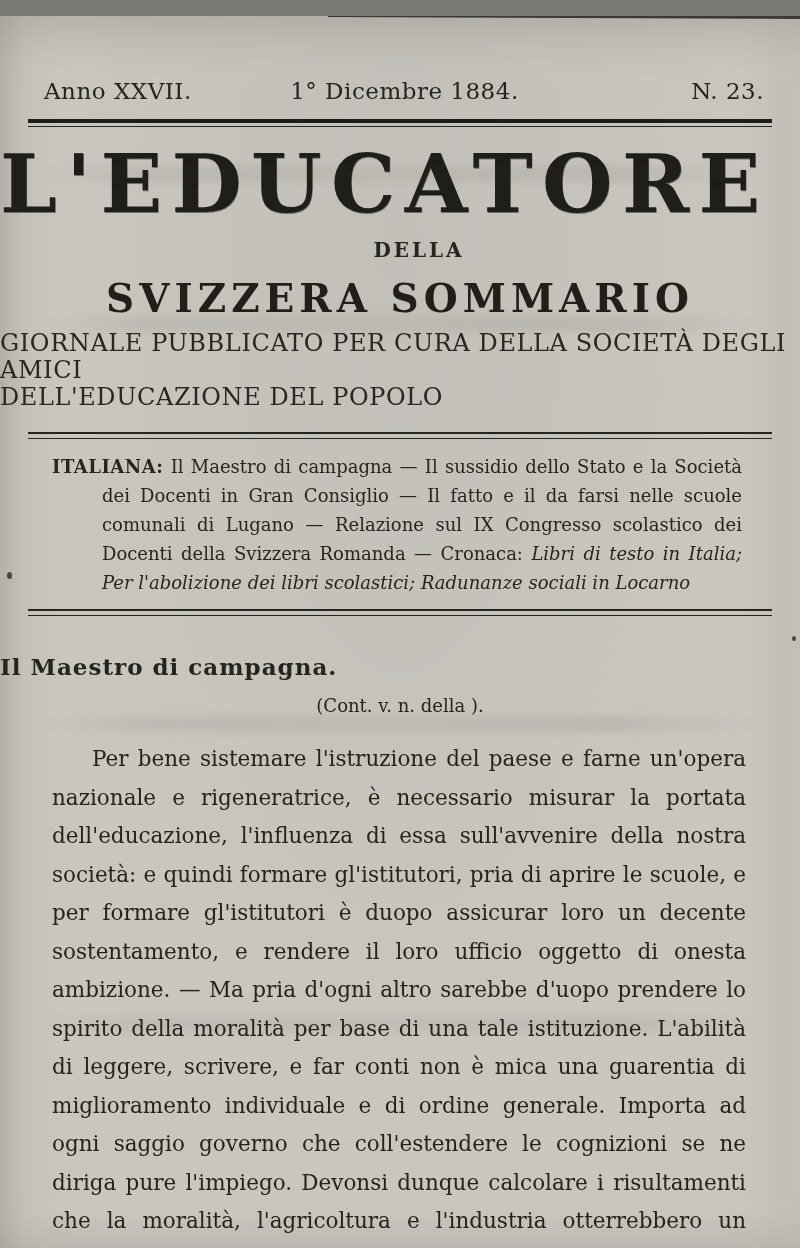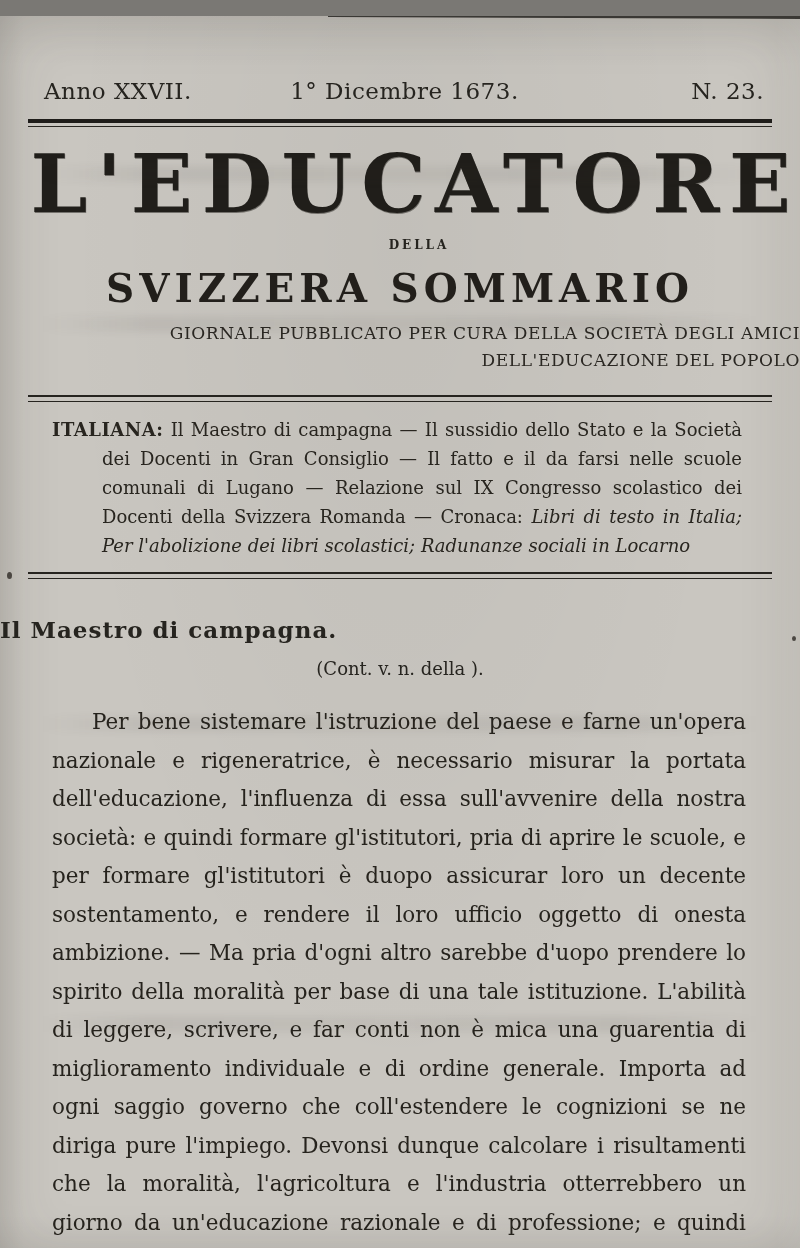--- a/index.html
+++ b/index.html
@@ -73,50 +73,50 @@
   .rule-heavy {
     margin: 15px 28px 0 28px;
     height: 3px;
     border-top: 4px solid #1f1d1a;
     border-bottom: 1px solid #2a2823;
   }
 
   
   .masthead-title {
     margin-top: 14px;
-    text-align: right;
+    text-align: left;
     font-size: 81px;
     font-weight: bold;
     letter-spacing: 0.115em;
     line-height: 1.05;
     color: #201e1a;
     text-shadow: 0.5px 0.5px 0 rgba(32,30,26,0.5);
     white-space: nowrap;
   }
   .masthead-della {
     margin-top: 12px;
     text-align: center;
-    font-size: 12px;
+    font-size: 20px;
     letter-spacing: 3px;
     font-weight: bold;
     padding-left: 38px;
   }
   .masthead-region {
     margin-top: 13px;
     text-align: center;
     font-size: 39px;
     font-weight: bold;
     letter-spacing: 5px;
     color: #221f1b;
     white-space: nowrap;
   }
   .publisher {
     margin-top: 9px;
-    text-align: right;
-    font-size: 17px;
+    text-align: left;
+    font-size: 24px;
     letter-spacing: 0.6px;
     line-height: 27px;
     color: #2a2722;
   }
 
   .rule-thin {
     margin: 21px 28px 0 28px;
     height: 4px;
     border-top: 2px solid #26241f;
     border-bottom: 1px solid #26241f;
@@ -170,21 +170,21 @@
   <div class="scan-edge-top"></div>
   <div class="ghost" style="top:150px;"></div>
   <div class="ghost" style="top:300px;"></div>
   <div class="ghost" style="top:700px;"></div>
   <div class="ghost" style="top:1000px;"></div>
   <div class="speck speck-a"></div>
   <div class="speck speck-b"></div>
 
   <div class="issue-line">
     <span>Anno XXVII.</span>
-    <span class="c">1° Dicembre 1673.</span>
+    <span class="c">1° Dicembre 1884.</span>
     <span>N. 23.</span>
   </div>
 
   <div class="rule-heavy"></div>
 
   <div class="masthead-title">L'EDUCATORE</div>
   <div class="masthead-della">DELLA</div>
   <div class="masthead-region">SVIZZERA SOMMARIO</div>
   <div class="publisher">
     <div>GIORNALE PUBBLICATO PER CURA DELLA SOCIETÀ DEGLI AMICI</div>

